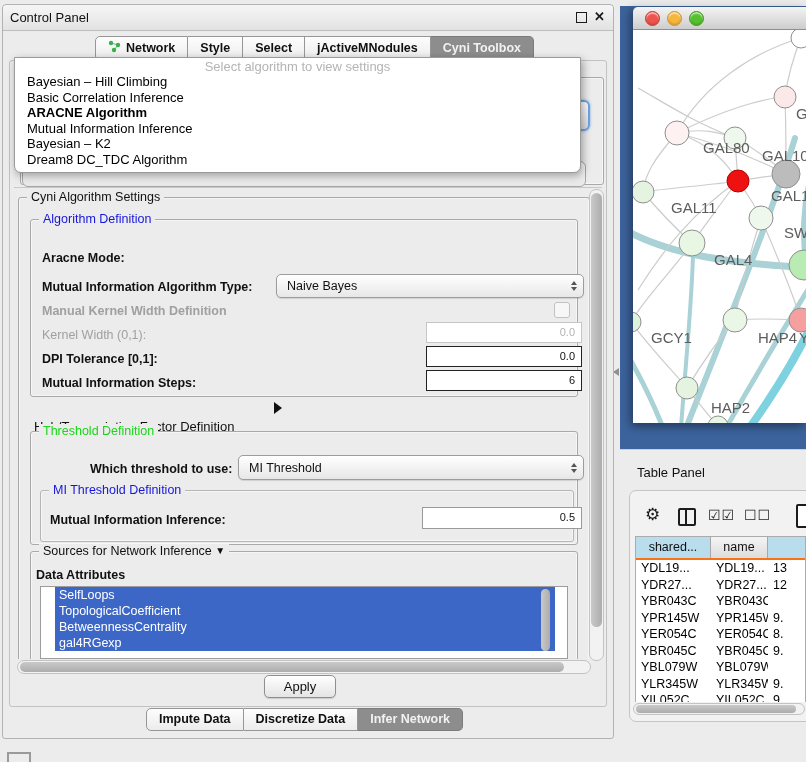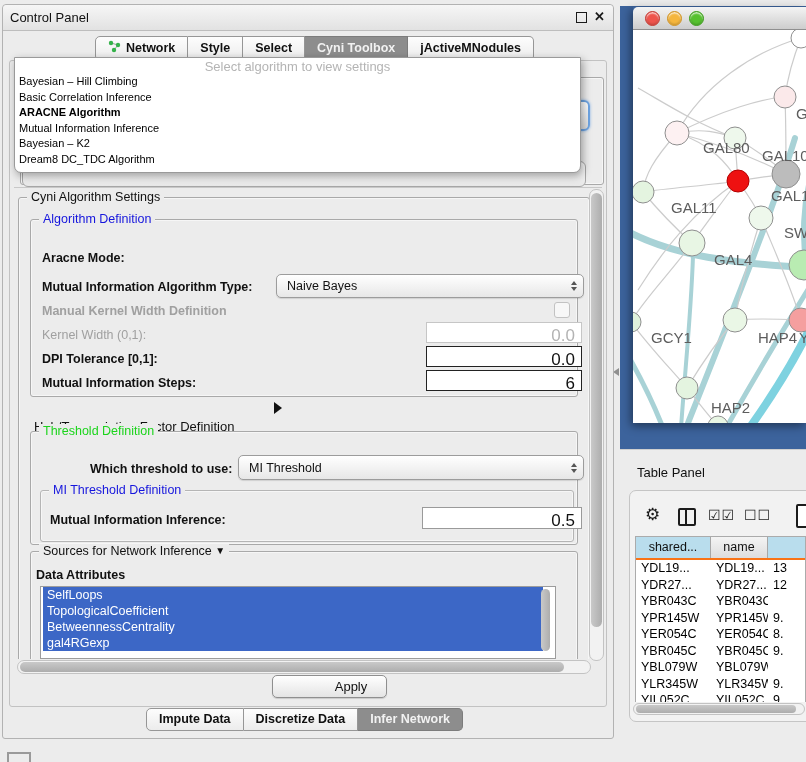--- a/index.html
+++ b/index.html
@@ -14,33 +14,33 @@
   .gt{position:absolute;top:-8px;left:8px;background:#ececec;padding:0 4px;font-size:12.5px;color:#111;white-space:nowrap;}
   .gt.blue{color:#1515dd;}
   .gt.green{color:#1bd41b;}
   
   .combo{position:absolute;display:flex;align-items:center;border:1px solid #9c9c9c;border-radius:5px;background:linear-gradient(#ffffff,#e7e7e7);box-shadow:0 1px 1px rgba(0,0,0,.12);}
   .combo .cv{flex:1;padding-left:10px;font-size:12.5px;color:#111;white-space:nowrap;overflow:hidden;}
   .combo .st{width:18px;display:flex;flex-direction:column;align-items:center;justify-content:center;gap:2px;}
   .tri-u{width:0;height:0;border-left:3.5px solid transparent;border-right:3.5px solid transparent;border-bottom:4.5px solid #555;}
   .tri-d{width:0;height:0;border-left:3.5px solid transparent;border-right:3.5px solid transparent;border-top:4.5px solid #555;}
   
-  .field{position:absolute;background:#fff;border:1px solid #222;font-size:17px;text-align:right;color:#111;box-sizing:border-box;padding:3px 6px 0 0;}
+  .field{position:absolute;background:#fff;border:1px solid #222;font-size:11px;text-align:right;color:#111;box-sizing:border-box;padding:3px 6px 0 0;}
   .field.dis{border-color:#c6c6c6;color:#b3b3b3;}
   .field.soft{border-color:#9a9a9a;}
   
   .seg{position:absolute;display:flex;}
   .seg .si{display:flex;align-items:center;gap:5px;padding:3px 12px 4px;background:linear-gradient(#fdfdfd,#ececec);border:1px solid #969696;border-left:none;font-size:12.5px;font-weight:bold;color:#111;white-space:nowrap;cursor:default;}
   .seg .si:first-child{border-left:1px solid #969696;border-radius:5px 0 0 5px;}
   .seg .si:last-child{border-radius:0 5px 5px 0;}
   .seg .si.sel{background:#8d8d8d;color:#f2f2f2;border-color:#7c7c7c;}
   
   #algo-dd{position:absolute;left:14px;top:57px;width:565px;height:114px;background:#fff;border:1px solid #9a9a9a;border-radius:0 0 7px 7px;box-shadow:2px 3px 8px rgba(0,0,0,.35);z-index:60;overflow:hidden;}
   #algo-dd .hint{font-size:13px;color:#b4b4b4;text-align:center;padding-top:1px;}
-  .ddi{font-size:11px;line-height:15.6px;padding-left:4px;color:#000;white-space:nowrap;}
+  .ddi{font-size:13px;line-height:15.6px;padding-left:12px;color:#000;white-space:nowrap;}
   .ddi.bold{font-weight:bold;}
   
   #src-list{position:absolute;background:#fff;border:1px solid #9c9c9c;overflow:hidden;}
   .sli{font-size:12.5px;line-height:16px;padding-left:4px;margin:0 12px 0 2px;color:#fff;background:#3c67c6;white-space:nowrap;}
   
   .sbv{position:absolute;background:#f2f2f2;border:1px solid #c3c3c3;border-radius:7px;}
   .sbv .th{position:absolute;left:1px;right:1px;background:linear-gradient(90deg,#c9c9c9,#adadad);border-radius:6px;}
   .sbh{position:absolute;background:#f2f2f2;border:1px solid #c3c3c3;border-radius:7px;}
   .sbh .th{position:absolute;top:1px;bottom:1px;background:linear-gradient(#c9c9c9,#adadad);border-radius:6px;}
   
@@ -237,25 +237,25 @@
               <circle cx="6" cy="10" r="2.2" fill="#35b24a"></circle>
             </svg></span>
           <span>Network</span>
         </div>
         <div class="si">
           <span>Style</span>
         </div>
         <div class="si">
           <span>Select</span>
         </div>
+        <div class="si">
+          <span>jActiveMNodules</span>
+        </div>
         <div class="si sel">
           <span>Cyni Toolbox</span>
-        </div>
-        <div class="si">
-          <span>jActiveMNodules</span>
         </div>
       </div>
 
     <div id="cpanel">
 
       <div class="grp" style="left:10px;top:16px;width:582px;height:106px;"></div>
       <div class="abs" style="left:555px;top:39px;width:21px;height:27px;border-radius:6px;border:2px solid #6ea4e2;background:linear-gradient(#ffffff,#dcdcdc);box-shadow:0 0 3px #86b4ea;display:flex;flex-direction:column;align-items:center;justify-content:center;gap:2px;">
         <div class="tri-u"></div>
         <div class="tri-d"></div>
       </div>
@@ -309,39 +309,39 @@
         <div class="lbl b" style="left:34px;top:324px;">Mutual Information Inference:</div>
         <div class="field soft" style="left:406px;top:318px;width:160px;height:22px;">0.5</div>
 
         <div class="grp" style="left:14px;top:362px;width:546px;height:280px;">
           <span class="gt">
             <span>Sources for Network Inference</span>
             <span style="font-size:10px;position:relative;top:-1px;">▼</span>
           </span>
         </div>
         <div class="lbl b" style="left:20px;top:379px;">Data Attributes</div>
-        <div id="src-list" style="left:24px;top:397px;width:514px;height:71px;">
+        <div id="src-list" style="left:24px;top:397px;width:514px;height:71px;padding-left:12px;">
             <div class="sli">SelfLoops</div>
             <div class="sli">TopologicalCoefficient</div>
             <div class="sli">BetweennessCentrality</div>
             <div class="sli">gal4RGexp</div>
           </div>
         <div class="sbv" style="left:524px;top:399px;width:11px;height:66px;border:none;background:transparent;">
           <div class="th" style="top:1px;height:62px;"></div>
         </div>
       </div>
 
       <div class="sbv" style="left:579px;top:128px;width:13px;height:470px;">
         <div class="th" style="top:3px;height:434px;"></div>
       </div>
       <div class="sbh" style="left:7px;top:599px;width:572px;height:12px;">
         <div class="th" style="left:2px;width:544px;"></div>
       </div>
 
-      <div class="aqua-btn" style="left:262px;top:614px;width:70px;height:21px;padding-left:43px;">Apply</div>
+      <div class="aqua-btn" style="left:254px;top:614px;width:70px;height:21px;">Apply</div>
     </div>
 
     <div class="seg" style="left:143px;top:703px;">
         <div class="si">
           <span>Impute Data</span>
         </div>
         <div class="si">
           <span>Discretize Data</span>
         </div>
         <div class="si sel">

